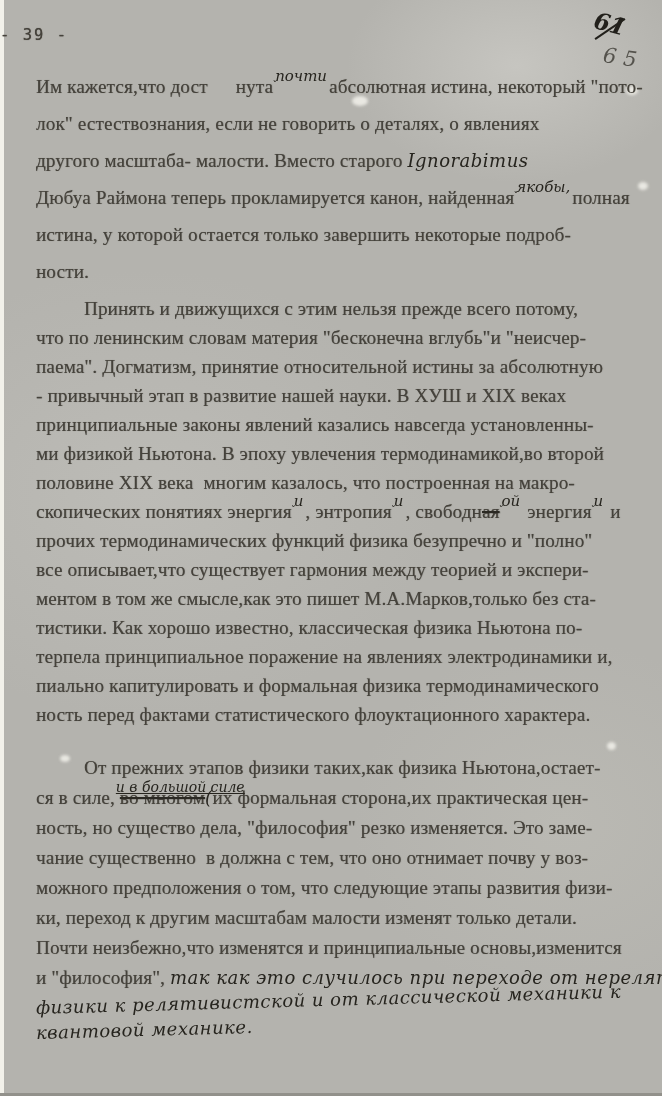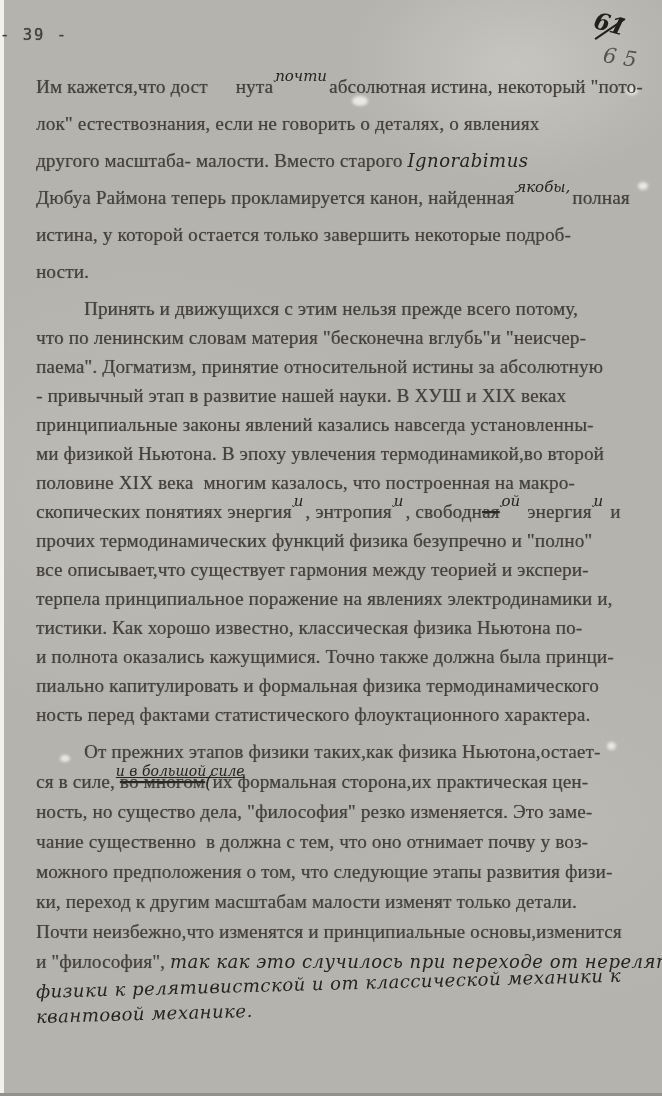--- a/index.html
+++ b/index.html
@@ -44,21 +44,21 @@
   .corner-note-bottom {
     position:absolute; top:46px; right:18px;
     font-family:"DejaVu Serif", serif; font-style:italic;
     font-size:21px; color:#54524c; letter-spacing:7px;
     transform:rotate(8deg);
   }
 
   .typed-body { position:absolute; left:36px; top:76px; width:610px; }
   .line { height:30px; white-space:pre; }
   .paragraph.wide .line { height:37px; }
-  .paragraph.gap { margin-top:8px; }
+  .paragraph.gap { margin-top:24px; }
   .para2 .line { height:29px; }
   .line.indent { padding-left:48px; }
 
   .seg-typed, .seg-strike {
     font-size:19px; letter-spacing:0.2px;
     text-shadow:0.4px 0.4px 0.7px rgba(50,47,42,0.55);
     font-family:Liberation Serif, serif;
   }
   .seg-gap { display:inline-block; width:28px; }
   .seg-strike { text-decoration:line-through; text-decoration-thickness:1.5px; text-decoration-color:#2b2923;text-align:right; }
@@ -114,23 +114,23 @@
         <div class="line indent"><span class="seg-typed">Принять и движущихся с этим нельзя прежде всего потому,</span></div>
         <div class="line"><span class="seg-typed">что по ленинским словам материя "бесконечна вглубь"и "неисчер-</span></div>
         <div class="line"><span class="seg-typed">паема". Догматизм, принятие относительной истины за абсолютную</span></div>
         <div class="line"><span class="seg-typed">- привычный этап в развитие нашей науки. В ХУШ и XIX веках</span></div>
         <div class="line"><span class="seg-typed">принципиальные законы явлений казались навсегда установленны-</span></div>
         <div class="line"><span class="seg-typed">ми физикой Ньютона. В эпоху увлечения термодинамикой,во второй</span></div>
         <div class="line"><span class="seg-typed">половине XIX века  многим казалось, что построенная на макро-</span></div>
         <div class="line"><span class="seg-typed">скопических понятиях энергия</span><span class="seg-ins">и</span><span class="seg-typed">, энтропия</span><span class="seg-ins">и</span><span class="seg-typed">, свободн</span><span class="seg-strike">ая</span><span class="seg-ins">ой</span><span class="seg-typed"> энергия</span><span class="seg-ins">и</span><span class="seg-typed"> и</span></div>
         <div class="line"><span class="seg-typed">прочих термодинамических функций физика безупречно и "полно"</span></div>
         <div class="line"><span class="seg-typed">все описывает,что существует гармония между теорией и экспери-</span></div>
+        <div class="line"><span class="seg-typed">ментом в том же смысле,как это пишет М.А.Марков,только без ста-</span></div>
+        <div class="line"><span class="seg-typed">тистики. Как хорошо известно, классическая физика Ньютона по-</span></div>
         <div class="line"><span class="seg-typed">терпела принципиальное поражение на явлениях электродинамики и,</span></div>
-        <div class="line"><span class="seg-typed">тистики. Как хорошо известно, классическая физика Ньютона по-</span></div>
-        <div class="line"><span class="seg-typed">и полнота оказались кажущимися. Точно также должна была принци-</span></div>
         <div class="line"><span class="seg-typed">пиально капитулировать и формальная физика термодинамического</span></div>
         <div class="line"><span class="seg-typed">ность перед фактами статистического флоуктационного характера.</span></div>
       </div>
       <div class="paragraph gap">
         <div class="line indent"><span class="seg-typed">От прежних этапов физики таких,как физика Ньютона,остает-</span></div>
         <div class="line"><span class="seg-typed">ся в силе, </span><span class="above-wrap"><span class="above-text">и в большой силе</span><span class="seg-strike">во многом</span></span><span class="seg-hand">(</span><span class="seg-typed">их формальная сторона,их практическая цен-</span></div>
         <div class="line"><span class="seg-typed">ность, но существо дела, "философия" резко изменяется. Это заме-</span></div>
         <div class="line"><span class="seg-typed">чание существенно  в должна с тем, что оно отнимает почву у воз-</span></div>
         <div class="line"><span class="seg-typed">можного предположения о том, что следующие этапы развития физи-</span></div>
         <div class="line"><span class="seg-typed">ки, переход к другим масштабам малости изменят только детали.</span></div>

